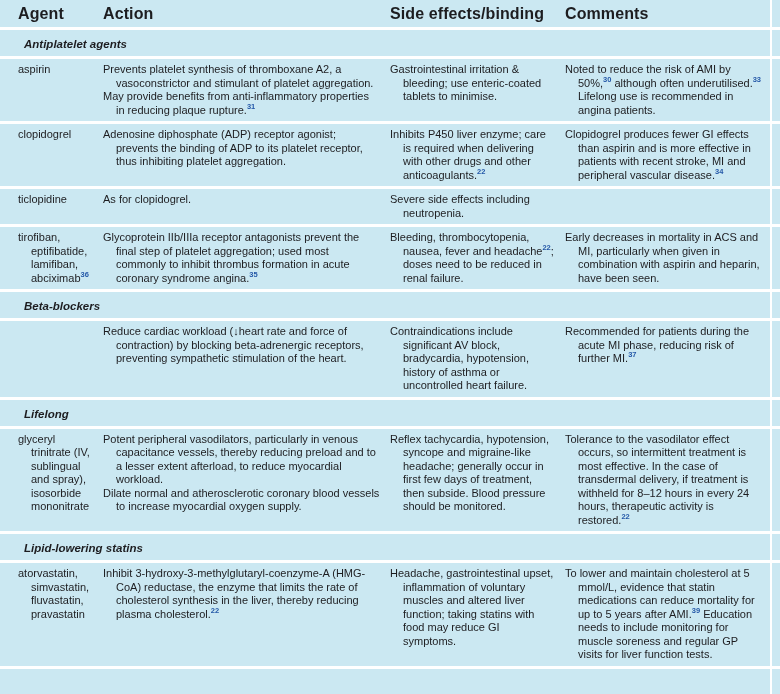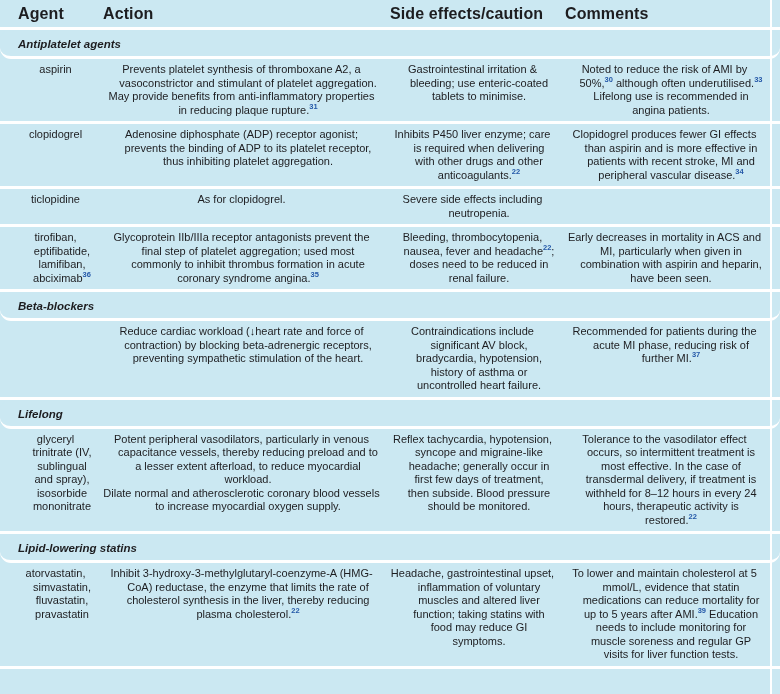--- a/index.html
+++ b/index.html
@@ -25,43 +25,41 @@
     align-items:center;
   }
   .header-cell {
     font-size:16px;
     font-weight:bold;
     letter-spacing:0.1px;
     padding-right:8px;
   }
   .section-row {
     display:block;
-    padding:4px 18px 4px 18px;
+    padding:4px 18px 4px 24px;
     box-sizing:border-box;
     border-bottom:3px solid var(--sep,#ffffff);
     background:var(--bg,#cbe8f2);
-    border-radius:11px;
   }
   .section-title {
     font-size:11.5px;
     font-weight:bold;
     font-style:italic;
   }
   .cell {
     font-size:11px;
     line-height:13.5px;
     padding:4px 10px 4px 0;
     box-sizing:border-box;
   }
   .col-comments { padding-right:16px; }
   .para {
     margin:0;
     padding-left:13px;
     text-indent:-13px;
-    text-align:center;
   }
   sup.ref {
     color:var(--ref,#2458a8);
     font-size:7.5px;
     font-weight:bold;
     line-height:0;
   }
   .right-line {
     position:absolute;
     top:0; bottom:0;
@@ -71,21 +69,21 @@
     z-index:5;
   }
 </style>
 </head>
 <body>
 
 <div class="page">
   <div class="row header-row">
     <div class="header-cell">Agent</div>
     <div class="header-cell">Action</div>
-    <div class="header-cell">Side effects/caution</div>
+    <div class="header-cell">Side effects/binding</div>
     <div class="header-cell">Comments</div>
   </div>
   <div id="table-body">
       <div class="section-row"><span class="section-title">Antiplatelet agents</span></div>
       <div class="row data-row">
         <div class="cell col-agent">
           <p class="para">aspirin</p>
         </div>
         <div class="cell col-action">
           <p class="para">Prevents platelet synthesis of thromboxane A2, a vasoconstrictor and stimulant of platelet aggregation.</p>

